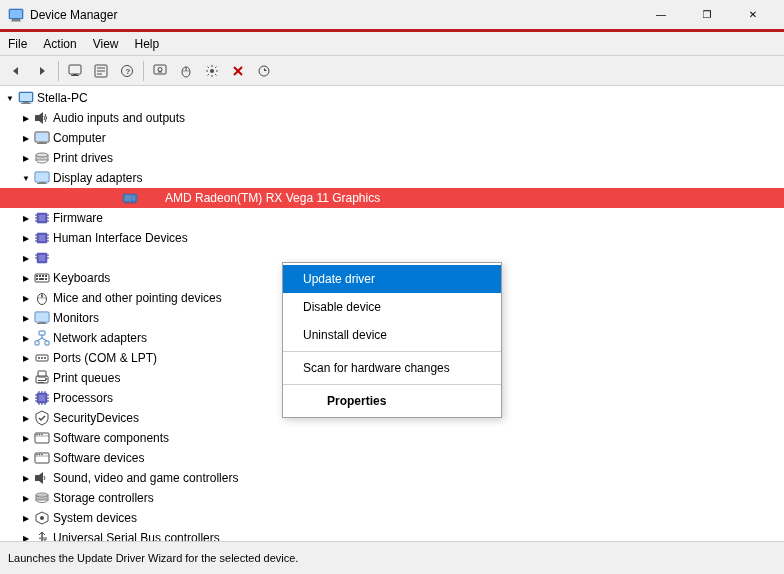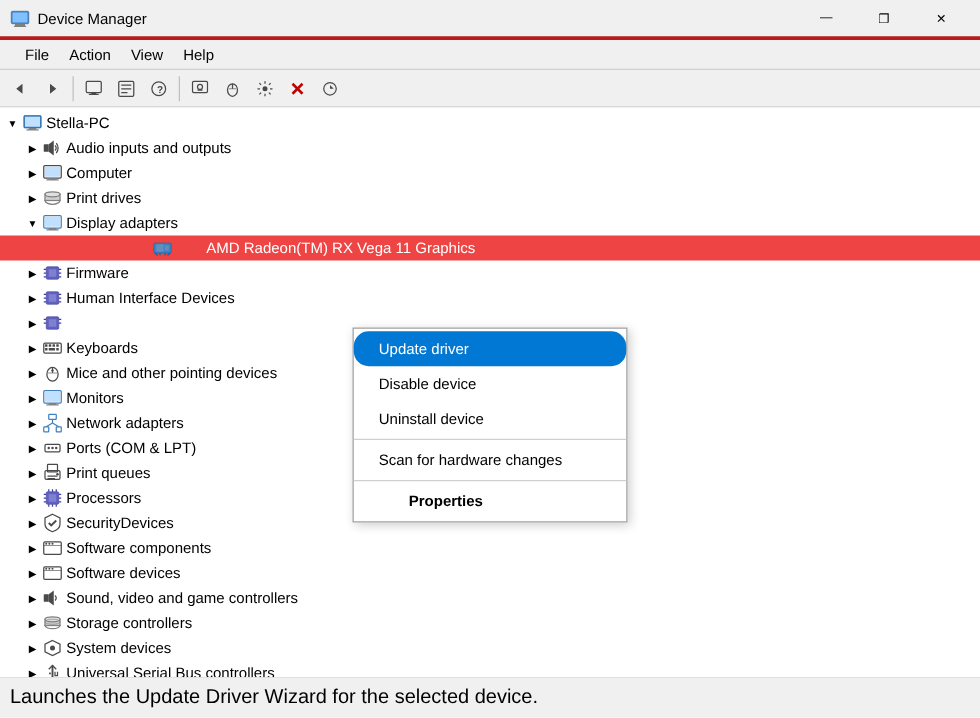--- a/index.html
+++ b/index.html
@@ -45,21 +45,21 @@
       cursor: pointer;
       font-size: 10px;
       display: flex;
       align-items: center;
       justify-content: center;
     }
 
     
     .menu-bar {
       display: flex;
-      padding: 2px 12px;
+      padding: 2px 0;
       background: #f0f0f0;
       border-bottom: 1px solid #d0d0d0;
       height: 24px;
       align-items: center;
     }
     .menu-item {
       padding: 2px 8px;
       cursor: pointer;
       font-size: 12px;
     }
@@ -152,38 +152,37 @@
       display: flex;
       align-items: center;
       padding: 5px 20px;
       cursor: pointer;
       font-size: 12px;
       height: 28px;
     }
     .ctx-item.highlighted {
       background: #0078d4;
       color: white;
-      border-radius: 12px;
     }
     .ctx-item.bold { font-weight: bold; margin-left: 24px; }
     .ctx-separator {
       height: 1px;
       background: #d0d0d0;
       margin: 2px 0;
     }
 
     
     .status-bar {
       height: 33px;
       background: #f0f0f0;
       border-top: 1px solid #d0d0d0;
       display: flex;
       align-items: center;
       padding: 0 8px;
-      font-size: 16px;
+      font-size: 11px;
     }
 
     
     .tree-view::-webkit-scrollbar { width: 12px; }
     .tree-view::-webkit-scrollbar-track { background: #f0f0f0; }
     .tree-view::-webkit-scrollbar-thumb { background: #c0c0c0; border: 2px solid #f0f0f0; }
 
     
     .svg-icon {
       width: 16px;

